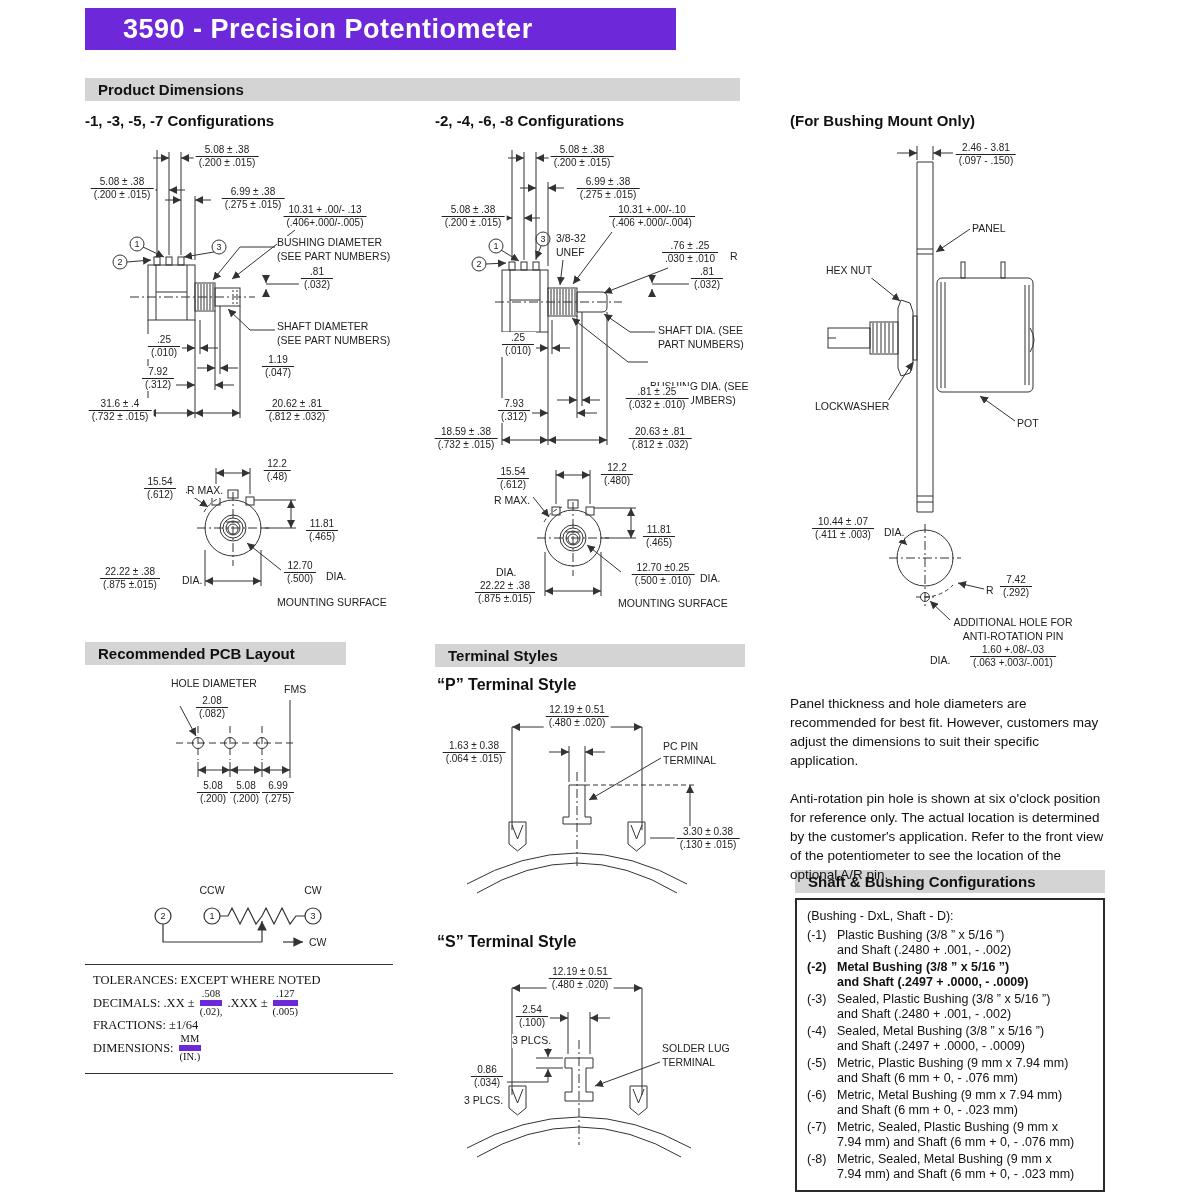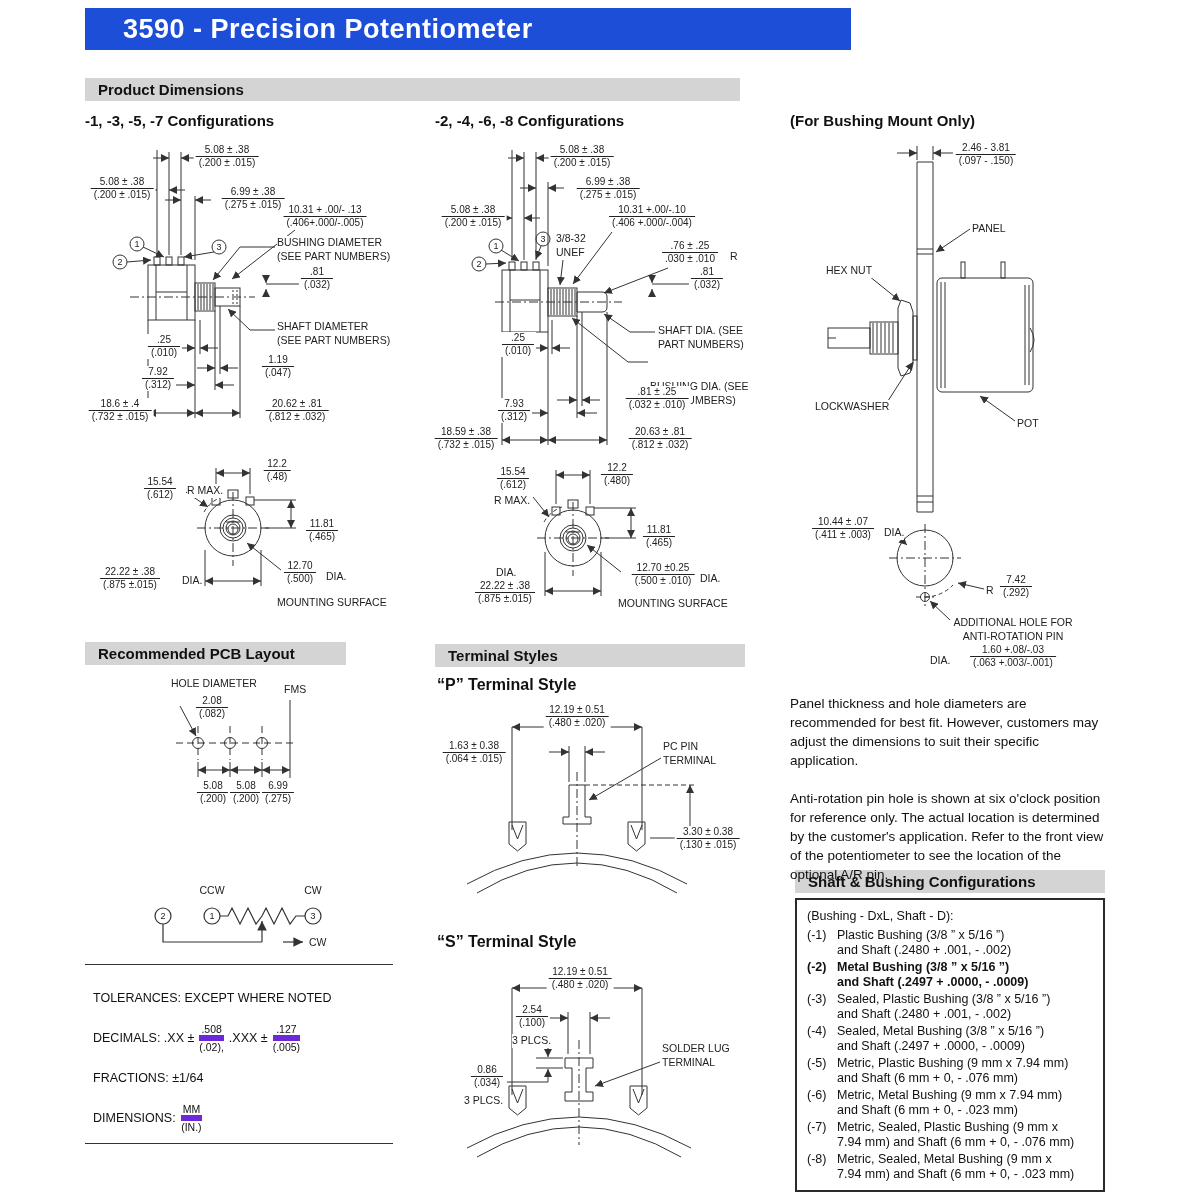--- a/index.html
+++ b/index.html
@@ -1,38 +1,38 @@
 <!DOCTYPE html>
 <html><head>
 <meta charset="utf-8">
 <style>
   html,body{margin:0;padding:0;background:#fff;}
   .sheet{position:relative;width:1200px;height:1200px;background:#fff;
          font-family:"Liberation Sans","DejaVu Sans",sans-serif;color:#111;overflow:hidden;}
-  .bar-title{position:absolute;left:85px;top:8px;width:766px;height:42px;background:#1d4ed8;
+  .bar-title{position:absolute;left:85px;top:8px;width:591px;height:42px;background:#6d28d9;
          color:#fff;font-weight:bold;font-size:27px;line-height:42px;padding-left:38px;
          box-sizing:border-box;letter-spacing:.5px;}
   .sec{position:absolute;height:23px;background:#d4d4d4;font-weight:bold;font-size:15px;
          line-height:23px;padding-left:13px;box-sizing:border-box;}
   .sub{position:absolute;font-weight:bold;font-size:15px;white-space:nowrap;}
   .sub2{position:absolute;font-weight:bold;font-size:16px;white-space:nowrap;}
   svg.draw{position:absolute;}
   .dim{position:absolute;font-size:10px;line-height:1.2;text-align:center;background:#fff;
         color:#222;white-space:nowrap;padding:0 2px;z-index:3;}
   .dim .mm{display:block;border-bottom:1px solid #222;padding:0 3px;}
   .dim .in{display:block;padding:0 3px;}
   .cx{transform:translateX(-50%);}
   .lbl{position:absolute;font-size:10.5px;line-height:1.3;color:#222;background:#fff;
         white-space:pre-line;z-index:3;}
   .tc{text-align:center;}
   .para{position:absolute;font-size:13.5px;line-height:1.42;}
   .para p{margin:0 0 18px 0;}
   .tolbox{position:absolute;border-top:1.5px solid #333;border-bottom:1.5px solid #333;
         font-size:12.5px;padding:8px 0 10px 8px;box-sizing:border-box;}
-  .trow{display:flex;align-items:center;margin-top:18px;white-space:pre;}
+  .trow{display:flex;align-items:center;margin-top:0;white-space:pre;font-family:Liberation Serif, serif;}
   .ifrac{display:inline-block;font-size:10.5px;text-align:center;margin:0 5px;line-height:1.15;}
   .ifrac .mm{display:block;border-bottom:6px solid #6d28d9;padding:0 2px;}
   .ifrac .in{display:block;}
   .sbbox{position:absolute;border:2px solid #2a2a2a;box-sizing:border-box;
         font-size:12.5px;line-height:1.14;padding:9px 10px;}
   .sb-intro{margin-bottom:5px;}
   .sb-item{display:flex;margin-bottom:3.5px;}
   .sb-num{width:30px;flex:none;}
   .sb-item.bold{font-weight:bold;}
   svg text.bt{font-size:9px;fill:#222;font-family:"Liberation Sans",sans-serif;}
@@ -196,21 +196,21 @@
     </div>
   <div class="dim cx" style="left:278px;top:354px;">
       <span class="mm">1.19</span>
       <span class="in">(.047)</span>
     </div>
   <div class="dim cx" style="left:158px;top:366px;">
       <span class="mm">7.92</span>
       <span class="in">(.312)</span>
     </div>
   <div class="dim cx" style="left:120px;top:398px;">
-      <span class="mm">18.6 ± .4</span>
+      <span class="mm">31.6 ± .4</span>
       <span class="in">(.732 ± .015)</span>
     </div>
   <div class="dim cx" style="left:297px;top:398px;">
       <span class="mm">20.62 ± .81</span>
       <span class="in">(.812 ± .032)</span>
     </div>
 
   <div class="dim cx" style="left:277px;top:458px;">
       <span class="mm">12.2</span>
       <span class="in">(.48)</span>

